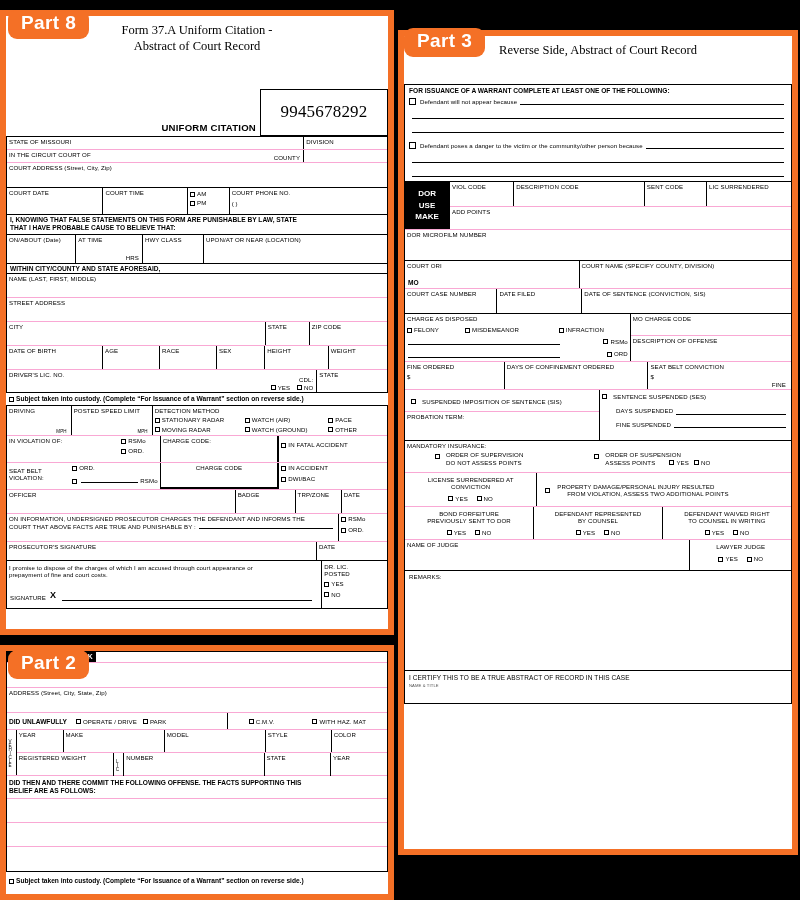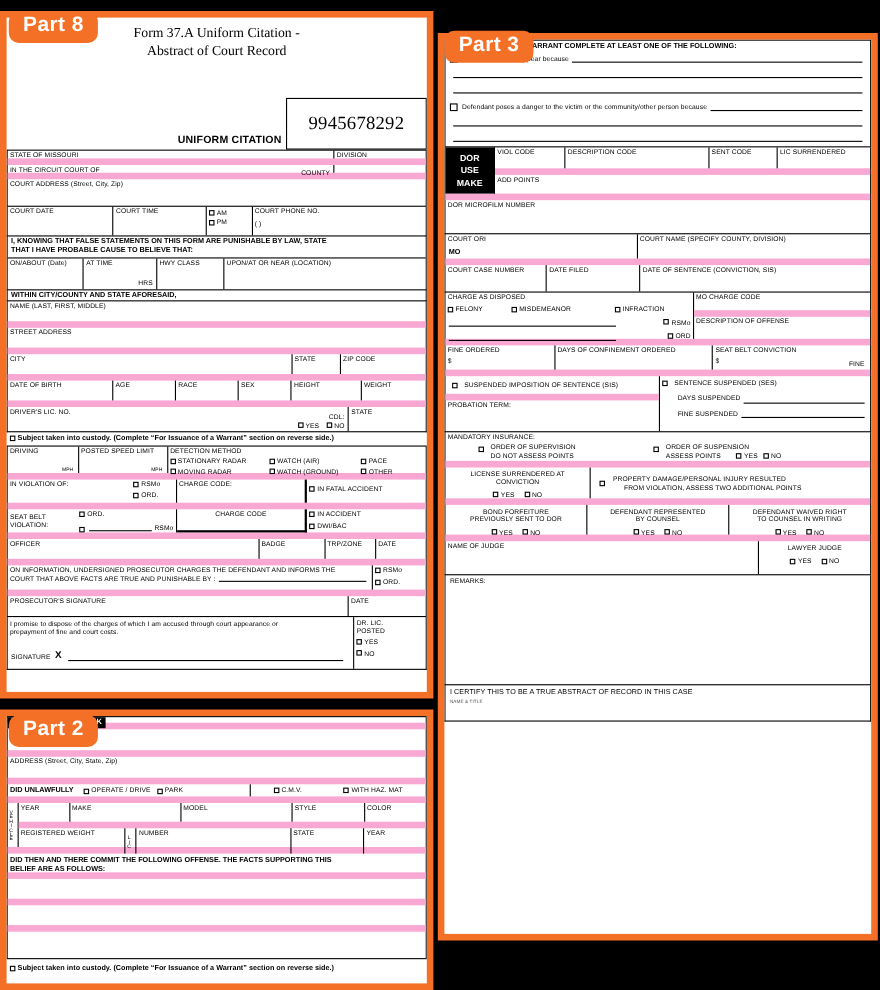--- a/index.html
+++ b/index.html
@@ -24,21 +24,21 @@
     font-size:19px; font-weight:bold; border-radius:9px;
     padding:3px 13px 5px 13px; letter-spacing:.4px;
     font-family:"Liberation Sans", sans-serif; line-height:1.1;
   }
   #badge1 { left:8px;   top:10px; }
   #badge2 { left:8px;   top:650px; }
   #badge3 { left:404px; top:28px; }
 
   
   .doc { font-size:6.3px; color:#000; line-height:1.18; }
-  .row { display:flex; border-bottom:6px solid #f9a8d4; }
+  .row { display:flex; border-bottom:1px solid #f9a8d4; }
   .row:last-child { border-bottom:none; }
   .cell { border-right:1px solid #000; padding:1px 2px 0 2px; position:relative; flex:1; }
   .cell:last-child { border-right:none; }
   .lbl { font-size:6.1px; white-space:nowrap; letter-spacing:.1px; }
   .lbl-b { font-size:6.6px; font-weight:bold; white-space:nowrap; }
   .cb {
     display:inline-block; width:5px; height:5px; border:1px solid #000;
     vertical-align:-0.5px; margin-right:2px; background:#fff;
   }
   .blk { background:#000; color:#fff; font-weight:bold; }
@@ -435,20 +435,23 @@
       <div style="padding:5px 3px 0 3px">
         <span class="cb"></span><span class="lbl-b">Subject taken into custody. (Complete “For Issuance of a Warrant” section on reverse side.)</span>
       </div>
 
     </div>
   </div>
 
   <div class="panel" id="panel3">
     <div class="panel-inner doc">
 
+      <div style="height:48px; display:flex; align-items:flex-start; justify-content:center; padding-top:7px">
+        <span class="serif" style="font-size:12.5px">Reverse Side, Abstract of Court Record</span>
+      </div>
 
       <div class="frame">
         <div style="padding:2px 4px 4px 4px">
           <div class="lbl-b">FOR ISSUANCE OF A WARRANT COMPLETE AT LEAST ONE OF THE FOLLOWING:</div>
           <div style="display:flex; align-items:flex-end; margin-top:3px">
             <span class="cb" style="width:7px;height:7px"></span>
             <span class="lbl" style="margin-left:2px"></span>
             <span class="lbl">Defendant will not appear because</span>
             <span class="line"></span>
           </div>

